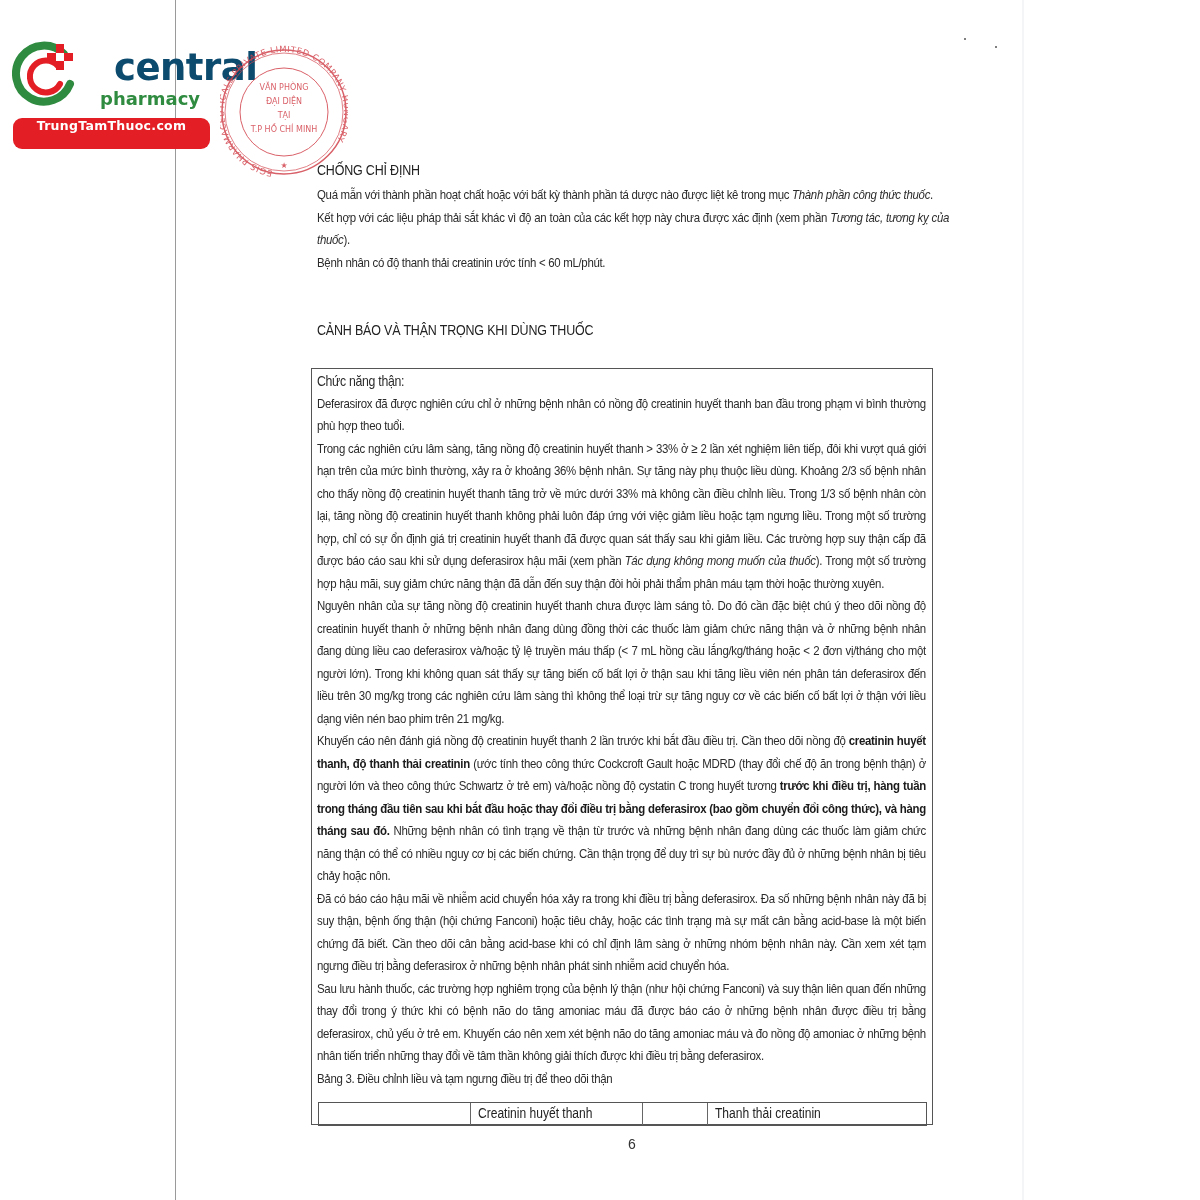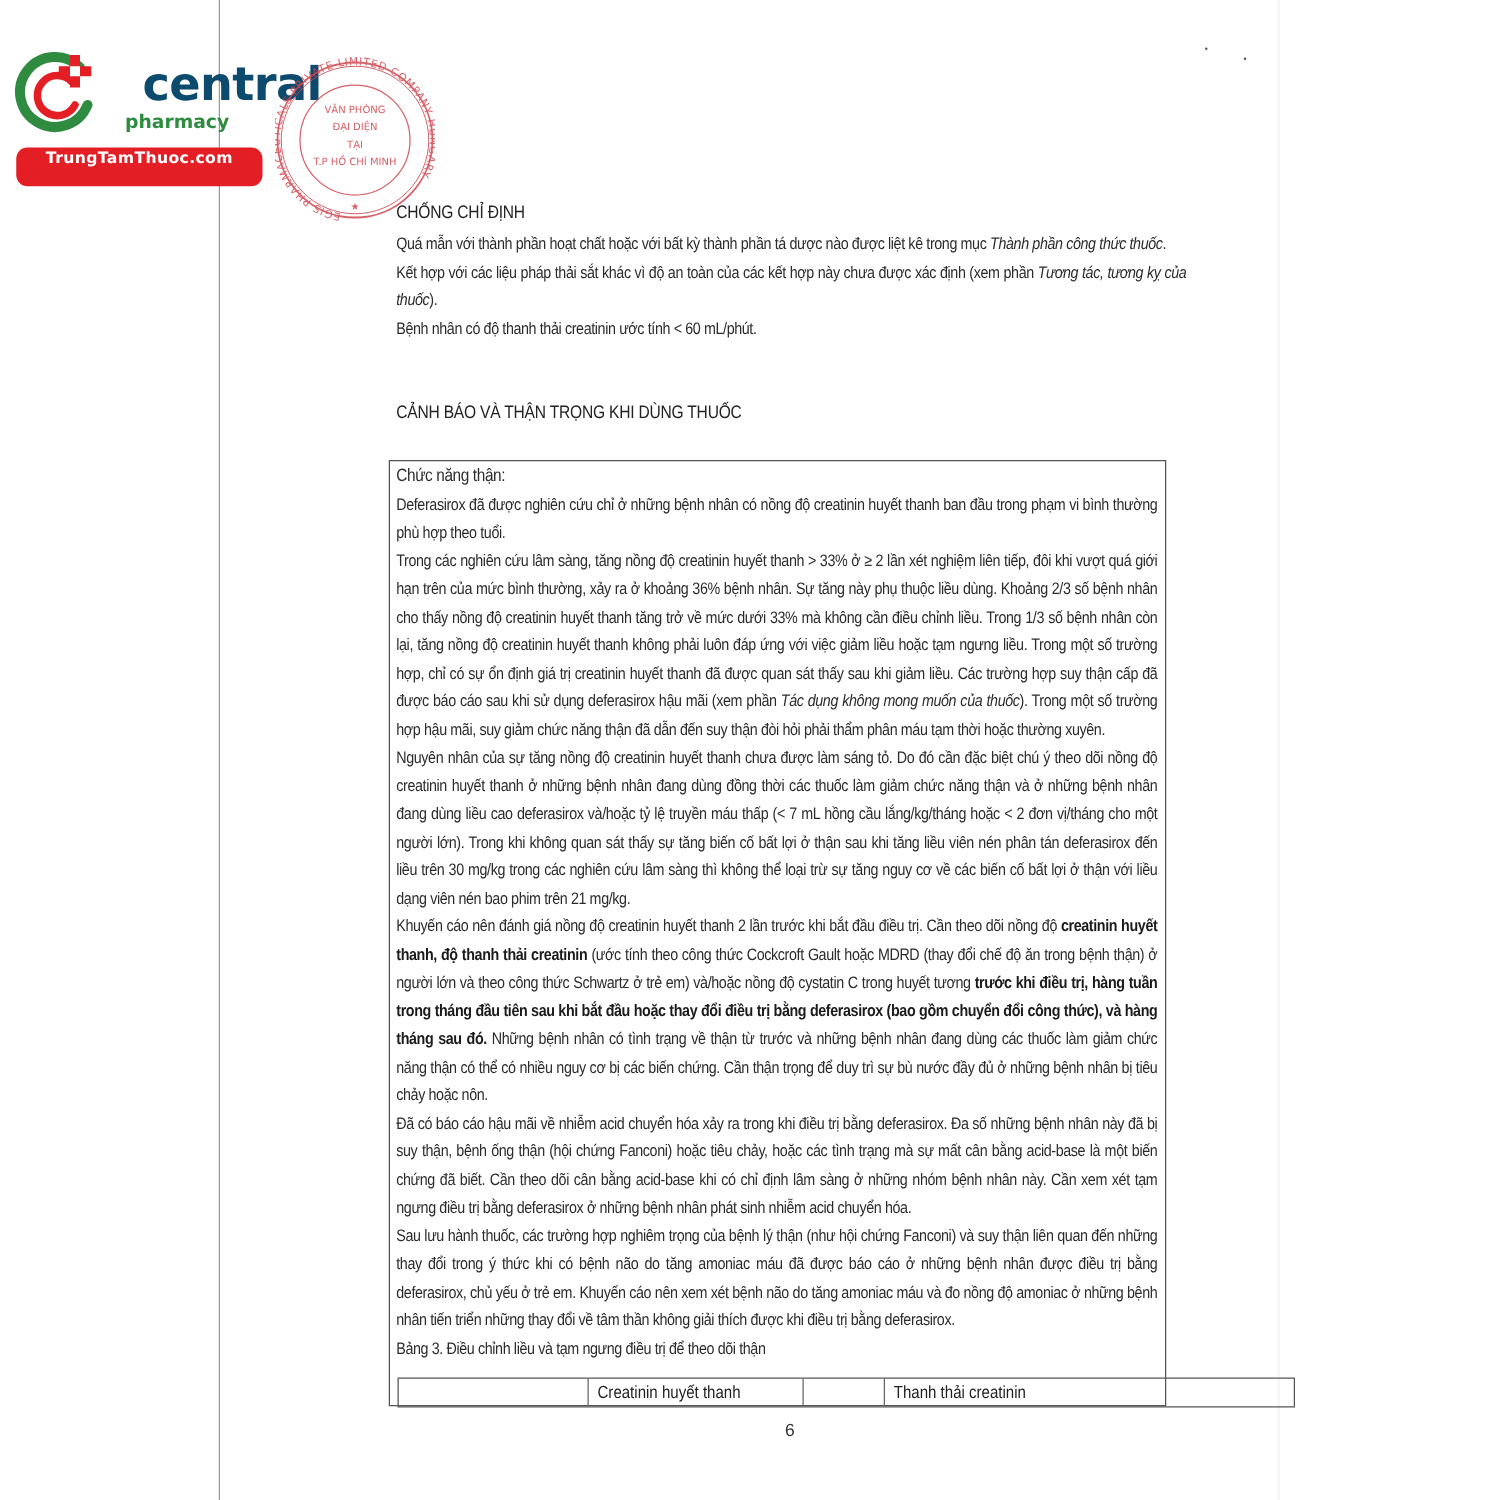--- a/index.html
+++ b/index.html
@@ -10,37 +10,37 @@
     color:#2a2a2a;
   }
   .page-edge-left { position:absolute; left:175px; top:0; width:1px; height:1200px; background:#9a9a9a; }
   .page-edge-right { position:absolute; left:1022px; top:0; width:2px; height:1200px; background:#f3f5f7; }
   .speck { position:absolute; width:2px; height:2px; background:#555; border-radius:1px; }
 
   
   .logo { position:absolute; left:10px; top:38px; width:205px; height:100px; }
   .logo-mark { position:absolute; left:2px; top:2px; width:70px; height:70px; }
   .logo-word { position:absolute; left:104px; top:10px; font-size:37px; font-weight:bold; color:#0c4a6e; letter-spacing:-0.5px; font-family:"DejaVu Sans", sans-serif; line-height:40px; }
-  .logo-sub { position:absolute; left:90px; top:50px; font-size:15px; font-weight:bold; color:#2e8b3f; font-family:"DejaVu Sans", sans-serif; }
+  .logo-sub { position:absolute; left:90px; top:50px; font-size:18px; font-weight:bold; color:#2e8b3f; font-family:"DejaVu Sans", sans-serif; }
   .logo-url { position:absolute; left:3px; top:80px; width:197px; height:31px; background:#e31e24; border-radius:9px; color:#fff; font-size:12.5px; font-weight:bold; text-align:center; line-height:16px; font-family:"DejaVu Sans", sans-serif; letter-spacing:0.3px; }
 
   
   .stamp { position:absolute; left:220px; top:44px; width:128px; height:140px; opacity:0.85; }
 
   
   .text { position:absolute; font-family:"Liberation Sans", sans-serif; font-size:13.3px; line-height:22.5px; color:#2b2b2b; letter-spacing:-0.35px; transform:scaleX(0.86); transform-origin:left top; }
   .heading { position:absolute; font-family:"Liberation Sans", sans-serif; font-size:14.5px; color:#222; letter-spacing:-0.2px; transform:scaleX(0.86); transform-origin:left top; }
   .para { margin:0; text-align:justify; }
   i { font-style:italic; }
   b { font-weight:bold; color:#1a1a1a; }
 
   .box { position:absolute; left:311px; top:368px; width:622px; height:757px; border:1.5px solid #555; box-sizing:border-box; }
   .box-inner { position:absolute; left:317px; top:370px; width:708px; }
 
-  .table-row { position:absolute; left:318px; top:1102px; width:718px; height:24px; border:1.3px solid #555; box-sizing:border-box; display:flex; }
+  .table-row { position:absolute; left:318px; top:1102px; width:609px; height:24px; border:1.3px solid #555; box-sizing:border-box; display:flex; }
   .table-row .cell { border-right:1.3px solid #666; box-sizing:border-box; height:100%; position:relative; }
   .table-row .cell:last-child { border-right:none; }
   .cell-label { position:absolute; left:7px; top:2px; font-size:14px; color:#222; transform:scaleX(0.86); transform-origin:left top; white-space:nowrap; font-family:"Liberation Sans", sans-serif; }
 
   .page-number { position:absolute; left:628px; top:1136px; font-size:14px; color:#333; font-family:"Liberation Sans", sans-serif; }
 </style>
 </head>
 <body>
 
 <div class="page-edge-left"></div>

